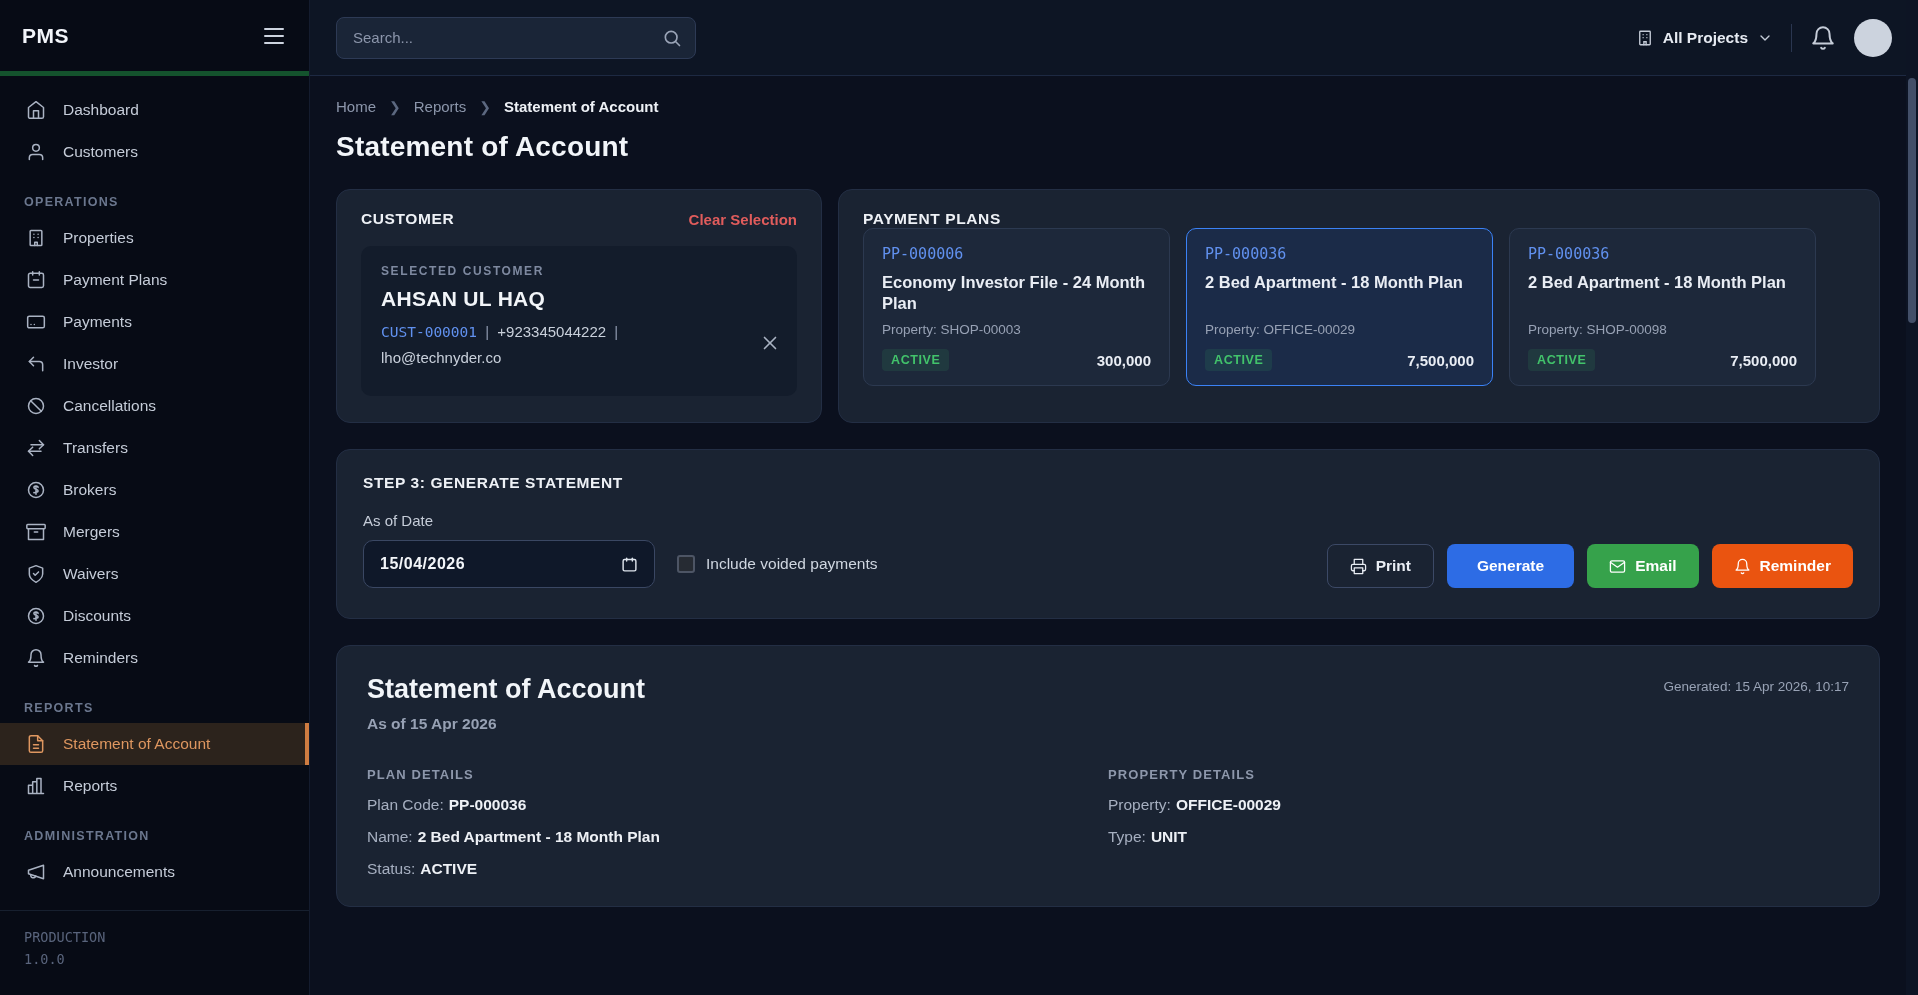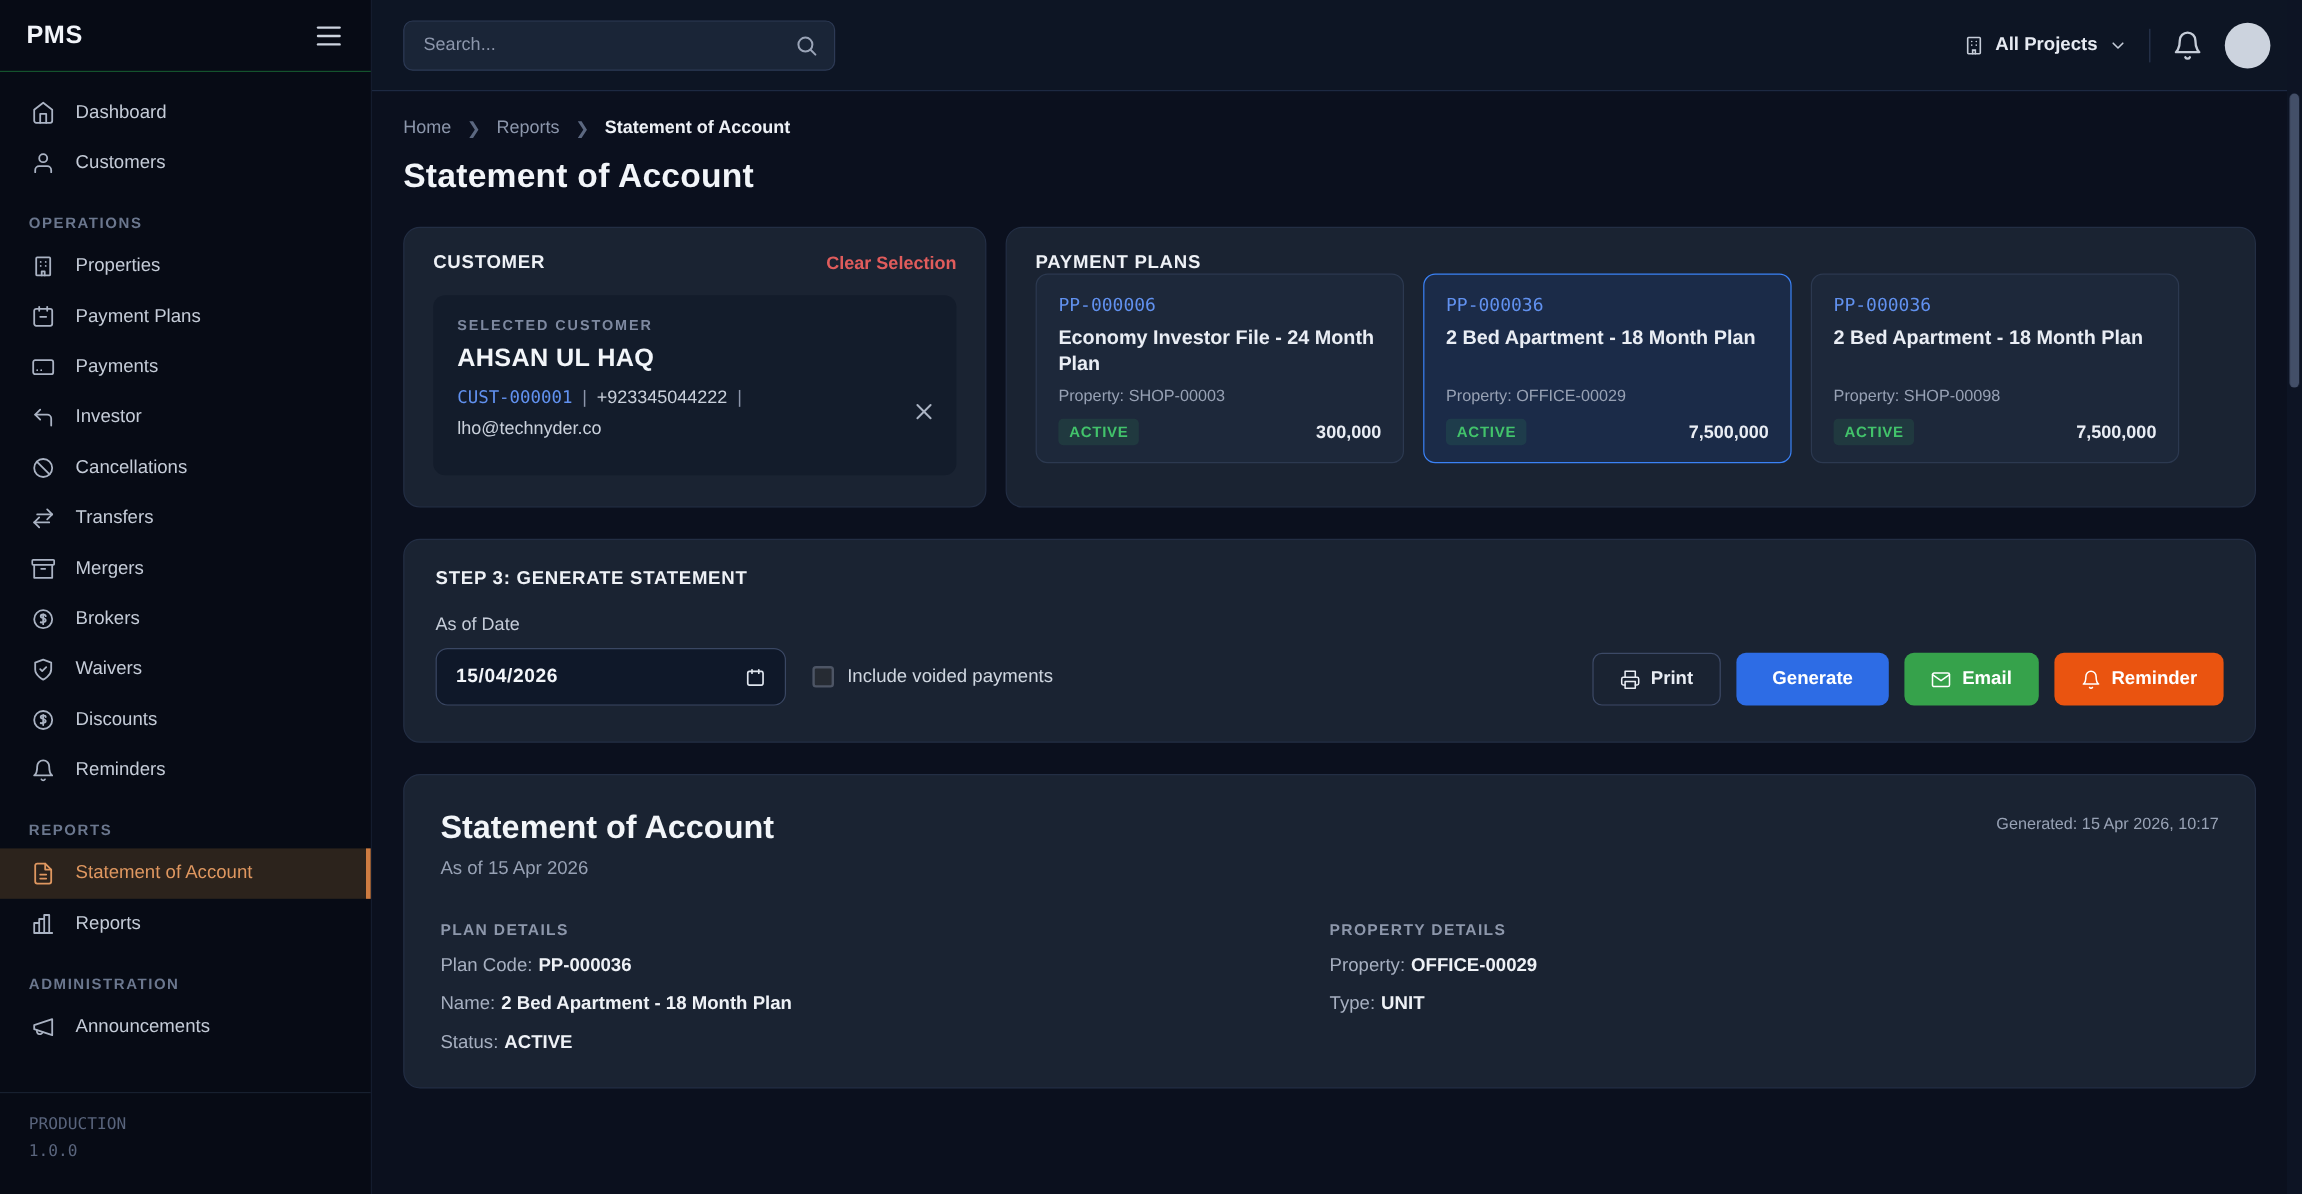--- a/index.html
+++ b/index.html
@@ -3,22 +3,22 @@
 <meta charset="utf-8">
 <style>
   * { margin:0; padding:0; box-sizing:border-box; }
   html,body { width:1918px; height:995px; overflow:hidden; background:#0b101e;
               font-family:"Liberation Sans", sans-serif; color:#e9edf4; }
   .app { display:flex; width:100%; height:100%; }
 
   
   .sidebar { width:310px; min-width:310px; background:#070b15; display:flex; flex-direction:column;
              border-right:1px solid #141c2e; position:relative; }
-  .sidebar-head { height:60px; display:flex; align-items:center; justify-content:space-between;
-                  padding:0 18px 0 22px; border-bottom:1px solid #14532d; }
+  .sidebar-head { height:76px; display:flex; align-items:center; justify-content:space-between;
+                  padding:0 18px 0 22px; border-bottom:5px solid #14532d; }
   .logo { font-size:21px; font-weight:800; letter-spacing:.5px; color:#f2f5fa; }
   .hamburger { width:34px; height:34px; display:flex; flex-direction:column; gap:5px; justify-content:center;
                align-items:center; cursor:pointer; background:none; border:none; }
   .hamburger span { display:block; width:20px; height:2px; background:#cdd4df; border-radius:2px; }
 
   .nav { flex:1; padding-top:13px; overflow:hidden; }
   .nav-title { padding:22px 24px 8px 24px; font-size:12.5px; font-weight:700; letter-spacing:1.3px;
                color:#6b778e; }
   .nav-item { height:42px; display:flex; align-items:center; gap:17px; padding:0 16px 0 26px;
               font-size:15.5px; color:#c5ccd8; cursor:pointer; }
@@ -106,21 +106,21 @@
   .btn svg { width:17px; height:17px; }
   .btn-print { background:transparent; border:1px solid #3c4966; color:#e9edf4; }
   .btn-generate { background:#2d6ce5; padding:0 30px; }
   .btn-email { background:#36a24b; }
   .btn-reminder { background:#ea5410; }
 
   
   .statement-panel { margin-top:26px; padding:28px 30px; position:relative; min-height:260px; }
   .generated-at { position:absolute; top:33px; right:30px; font-size:13.5px; color:#98a2b5; }
   .stmt-title { font-size:27px; font-weight:800; color:#f2f5f9; }
-  .stmt-asof { margin-top:10px; font-size:15.5px; color:#97a1b4; }
+  .stmt-asof { margin-top:10px; font-size:15.5px; color:#97a1b4;font-weight:bold; }
   .stmt-cols { margin-top:34px; display:grid; grid-template-columns:1fr 1fr; }
   .detail-title { font-size:13px; font-weight:700; letter-spacing:1.1px; color:#8d97ab; }
   .detail-row { margin-top:14px; font-size:15.5px; color:#a6afc0; }
   .detail-row b { color:#eef1f6; font-weight:700; margin-left:5px; }
 
   
   .scrollbar { position:fixed; right:0; top:0; width:12px; height:995px; background:#0d1424; }
   .scroll-thumb { position:absolute; top:78px; right:2px; width:8px; height:245px; background:#434f68;
                   border-radius:4px; }
 </style>
@@ -215,35 +215,35 @@
               <path d="M21 8H6"></path>
               <polyline points="8 11 3 16 8 21"></polyline>
               <path d="M3 16h15"></path>
             </svg>
         </span>
           <span>Transfers</span>
       </div>
       <div class="nav-item">
         <span class="nav-icon">
           <svg viewBox="0 0 24 24" fill="none" stroke="currentColor" stroke-width="1.8" stroke-linecap="round" stroke-linejoin="round">
+              <circle cx="12" cy="12" r="9"></circle>
+              <path d="M12 7v10M14.5 9c0-1-1.1-1.7-2.5-1.7S9.5 8 9.5 9s1 1.6 2.5 2 2.5 1 2.5 2-1.1 1.7-2.5 1.7S9.5 16 9.5 15"></path>
+            </svg>
+        </span>
+          <span>Brokers</span>
+      </div>
+      <div class="nav-item">
+        <span class="nav-icon">
+          <svg viewBox="0 0 24 24" fill="none" stroke="currentColor" stroke-width="1.8" stroke-linecap="round" stroke-linejoin="round">
               <polyline points="21 8 21 21 3 21 3 8"></polyline>
               <rect x="1" y="3" width="22" height="5" rx="1"></rect>
               <line x1="10" y1="12" x2="14" y2="12"></line>
             </svg>
         </span>
           <span>Mergers</span>
-      </div>
-      <div class="nav-item">
-        <span class="nav-icon">
-          <svg viewBox="0 0 24 24" fill="none" stroke="currentColor" stroke-width="1.8" stroke-linecap="round" stroke-linejoin="round">
-              <circle cx="12" cy="12" r="9"></circle>
-              <path d="M12 7v10M14.5 9c0-1-1.1-1.7-2.5-1.7S9.5 8 9.5 9s1 1.6 2.5 2 2.5 1 2.5 2-1.1 1.7-2.5 1.7S9.5 16 9.5 15"></path>
-            </svg>
-        </span>
-          <span>Brokers</span>
       </div>
       <div class="nav-item">
         <span class="nav-icon">
           <svg viewBox="0 0 24 24" fill="none" stroke="currentColor" stroke-width="1.8" stroke-linecap="round" stroke-linejoin="round">
               <path d="M12 22s8-4 8-10V5l-8-3-8 3v7c0 6 8 10 8 10z"></path>
               <polyline points="9 11.5 11 13.5 15 9.5"></polyline>
             </svg>
         </span>
           <span>Waivers</span>
       </div>

